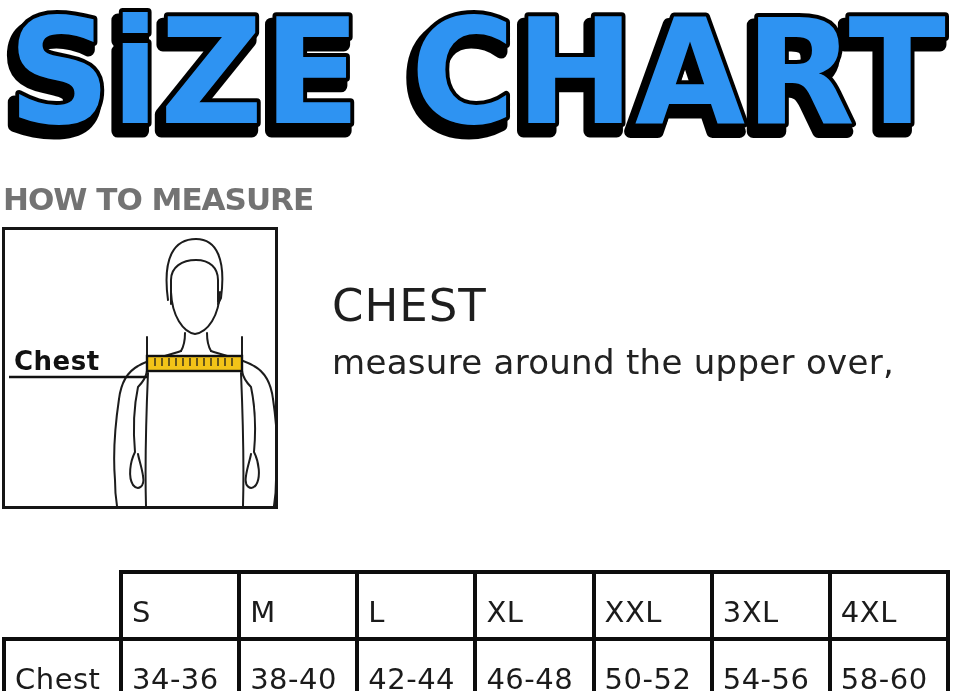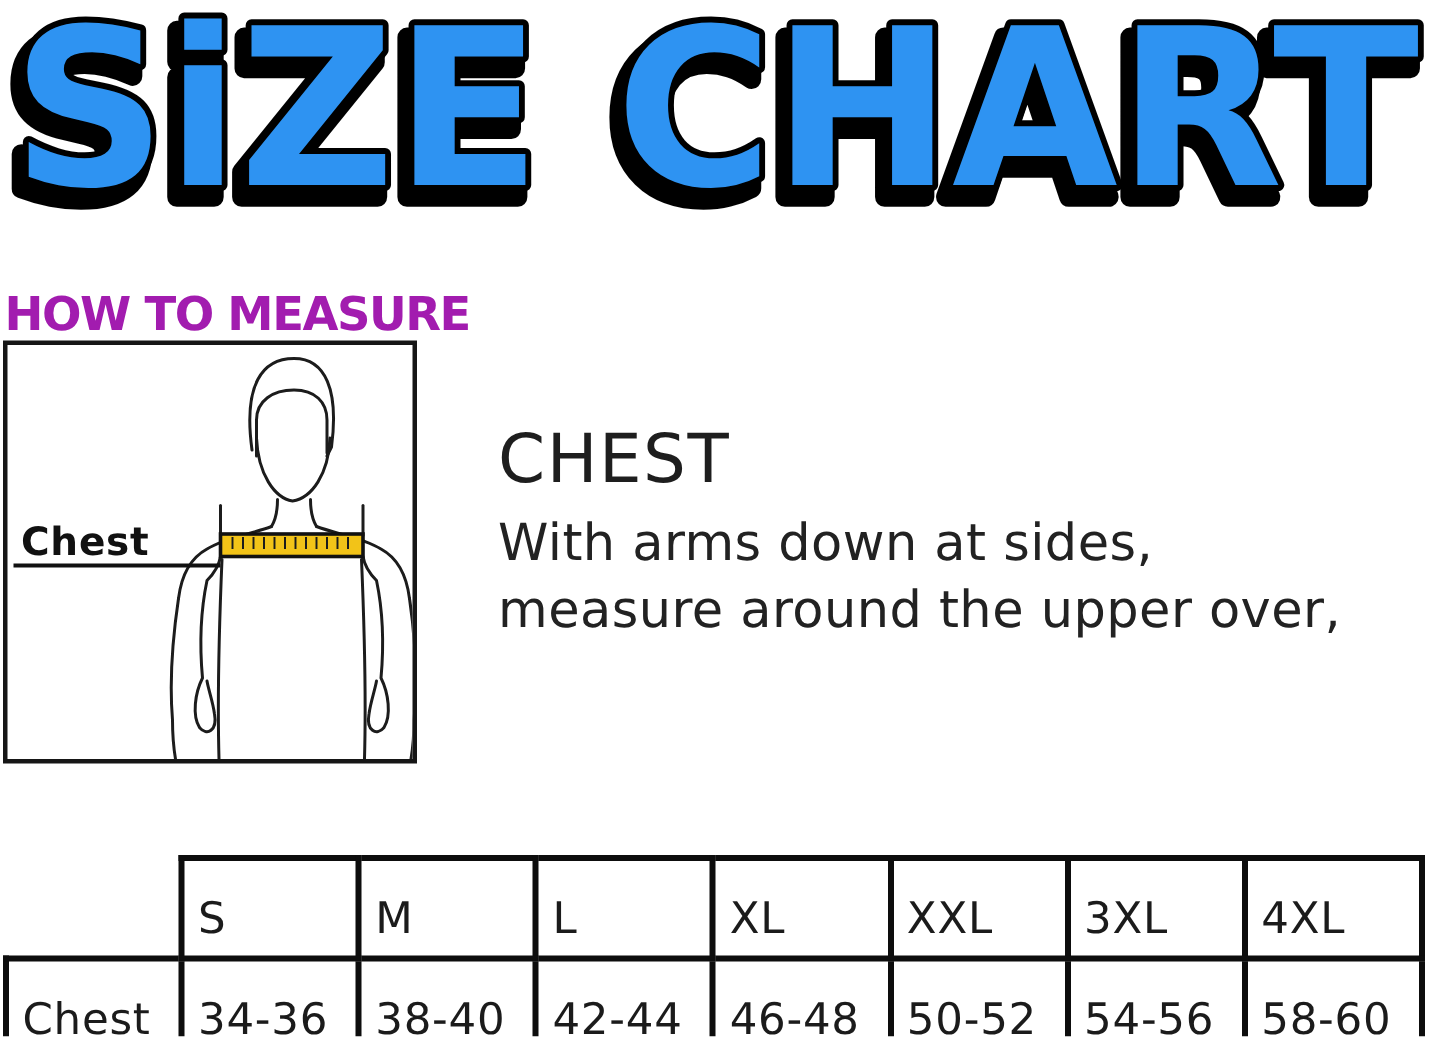--- a/index.html
+++ b/index.html
@@ -16,22 +16,22 @@
     fill:#000000; stroke:#000000; stroke-width:13px; stroke-linejoin:round;
   }
   .title-main {
     font-family:"DejaVu Sans",sans-serif; font-weight:bold; font-size:146px;
     fill:#2E93F2; stroke:#000000; stroke-width:8px;
     paint-order:stroke; stroke-linejoin:round;
   }
 
   
   .howto-heading {
-    position:absolute; left:3px; top:192px; margin:0;
-    font-size:31px; font-weight:bold; letter-spacing:-1px; color:#a21caf;
+    position:absolute; left:3px; top:181px; margin:0;
+    font-size:31px; font-weight:bold; letter-spacing:-1px; color:#737373;
   }
   .figure-box {
     position:absolute; left:2px; top:227px; width:270px; height:276px;
     border:3px solid #161616; background:#ffffff;
   }
   .figure-box svg { display:block; }
   .fig-line { fill:none; stroke:#1c1c1c; stroke-width:2; stroke-linecap:round; stroke-linejoin:round; }
   .fig-thin { fill:none; stroke:#1c1c1c; stroke-width:1.3; }
   .tape-rect { stroke:#111111; stroke-width:2.4; }
   .leader { stroke:#111111; stroke-width:2.6; }
@@ -99,21 +99,20 @@
       <rect class="tape-rect" x="142" y="126" width="95" height="15" fill="#F2C318"></rect>
       <path class="fig-thin" d="M150,128v8 M157,128v8 M164,128v8 M171,128v8 M178,128v8 M185,128v8 M192,128v8 M199,128v8 M206,128v8 M213,128v8 M220,128v8 M227,128v8"></path>
 
       <path class="leader" d="M4,147 L142,147"></path>
       <text class="chest-label-text" x="9" y="140">Chest</text>
     </svg>
   </div>
 
   <div class="instructions">
     <h3 class="chest-heading">CHEST</h3>
-    <div class="instr-line">With arms down at sides,</div>
     <div class="instr-line">measure around the upper over,</div>
   </div>
 
   <div class="table-wrap">
     <table class="size-table">
       <colgroup>
         <col style="width:117px">
         <col>
           <col>
           <col>

